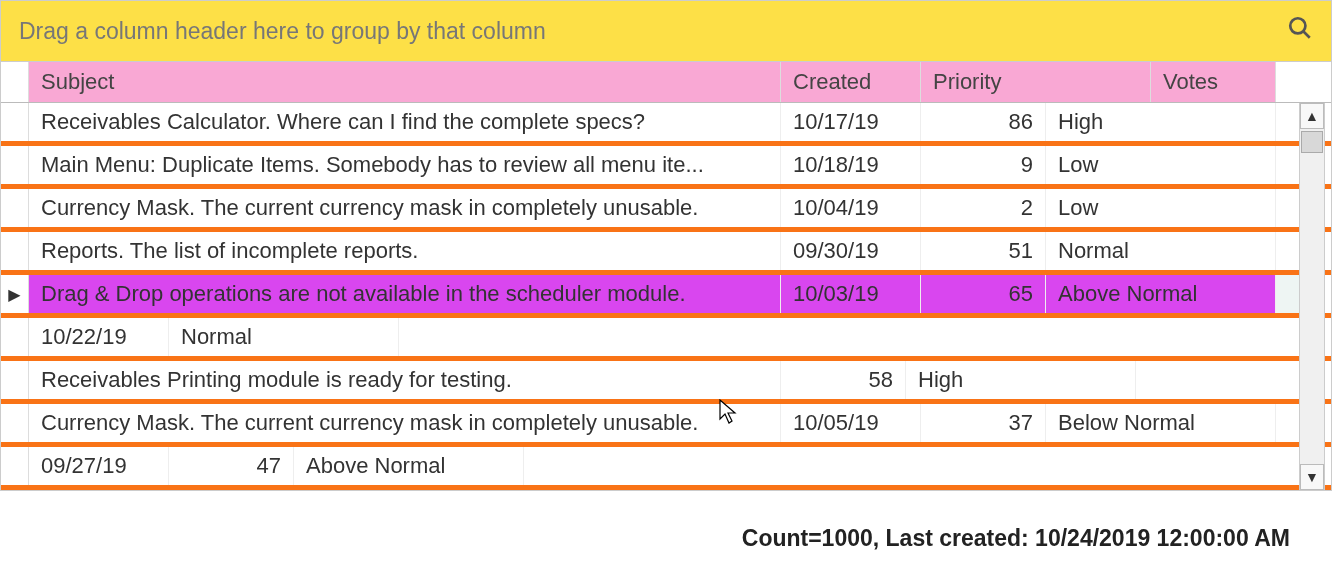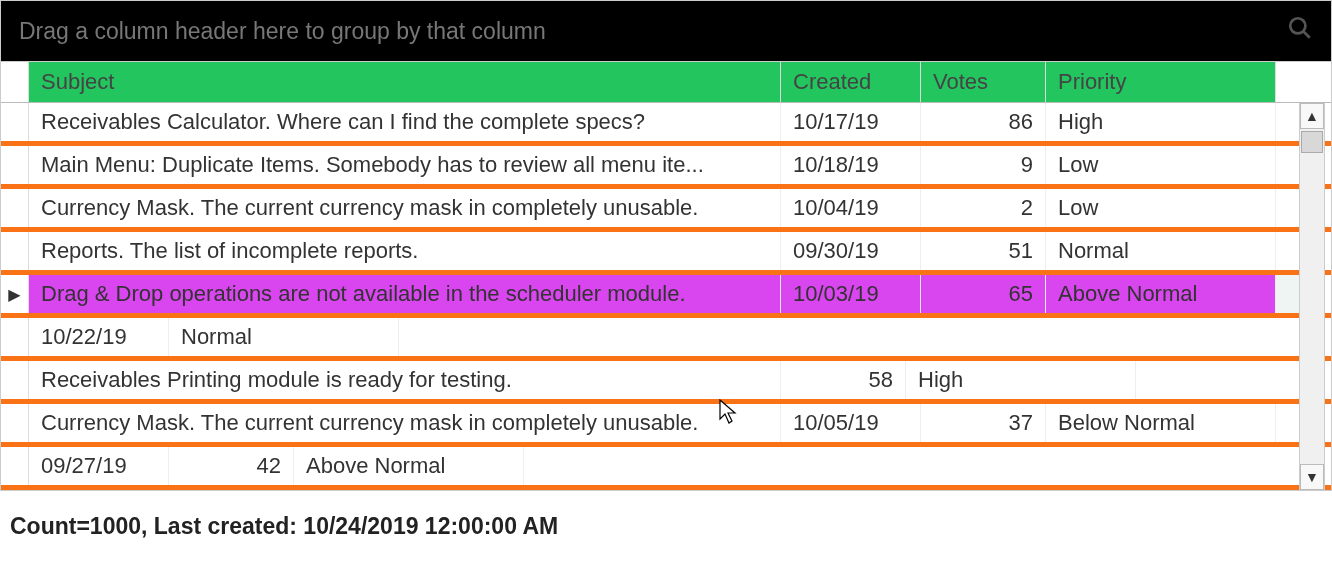--- a/index.html
+++ b/index.html
@@ -10,21 +10,21 @@
     font-size: 22px;
     color: #333;
     background: #fff;
     width: 1332px;
   }
   .grid-container {
     border: 1px solid #ccc;
     border-top: none;
   }
   .group-panel {
-    background: #000000;
+    background: #fde047;
     border-top: 1px solid #ccc;
     border-bottom: 1px solid #ccc;
     padding: 14px 18px;
     display: flex;
     align-items: center;
     justify-content: space-between;
     color: #777;
     font-size: 23px;
   }
   .search-icon {
@@ -50,21 +50,21 @@
     text-overflow: ellipsis;
   }
   .col-subject { flex: 0 0 752px; }
   .col-created { flex: 0 0 140px; }
   .col-votes   { flex: 0 0 125px; text-align: right; }
   .col-priority{ flex: 0 0 230px; }
   .scroll-gutter { flex: 0 0 38px; border-right: none; position: relative; }
   .header-row .col {
     color: #444;
     font-weight: 400;
-    background: #22c55e;
+    background: #f9a8d4;
   }
   .rows {
     position: relative;
   }
   .row {
     display: flex;
     border-bottom: 5px solid #f97316;
     align-items: stretch;
   }
   .row .indicator-gutter {
@@ -109,21 +109,22 @@
   .scroll-thumb {
     position: absolute;
     top: 28px;
     left: 1px;
     right: 1px;
     height: 22px;
     background: #d8d8d8;
     border: 1px solid #aaa;
   }
   .summary {
-    padding: 22px 42px 10px 10px;
+    text-align: right;
+    padding: 34px 42px 10px 10px;
     font-weight: 700;
     font-size: 23px;
     color: #222;
   }
   .cursor {
     position: absolute;
     left: 718px;
     top: 296px;
     width: 20px;
     height: 26px;
@@ -143,22 +144,22 @@
         <circle cx="10" cy="10" r="7"></circle>
         <line x1="21" y1="21" x2="15" y2="15"></line>
       </svg>
     </span>
   </div>
 
   <div class="header-row">
     <div class="indicator-gutter"></div>
     <div class="col col-subject">Subject</div>
     <div class="col col-created">Created</div>
+    <div class="col col-priority">Priority</div>
     <div class="col col-votes" style="text-align:left">Votes</div>
-    <div class="col col-priority">Priority</div>
     <div class="scroll-gutter"></div>
   </div>
 
   <div class="rows" id="rows-host">
 
     <div class="row">
         <div class="indicator-gutter"></div>
         <div class="col col-subject">Receivables Calculator. Where can I find the complete specs?</div>
         <div class="col col-created">10/17/19</div>
         <div class="col col-votes">86</div>
@@ -216,21 +217,21 @@
         <div class="indicator-gutter"></div>
         <div class="col col-subject">Currency Mask. The current currency mask in completely unusable.</div>
         <div class="col col-created">10/05/19</div>
         <div class="col col-votes">37</div>
         <div class="col col-priority">Below Normal</div>
         <div class="scroll-gutter"></div>
       </div>
       <div class="row">
         <div class="indicator-gutter"></div>
         <div class="col col-created">09/27/19</div>
-        <div class="col col-votes">42</div>
+        <div class="col col-votes">47</div>
         <div class="col col-priority">Above Normal</div>
         <div class="scroll-gutter"></div>
       </div>
       <div class="scrollbar-track">
       <div class="scroll-btn up">
           <span>▲</span>
         </div>
       <div class="scroll-thumb"></div>
       <div class="scroll-btn down">
           <span>▼</span>

